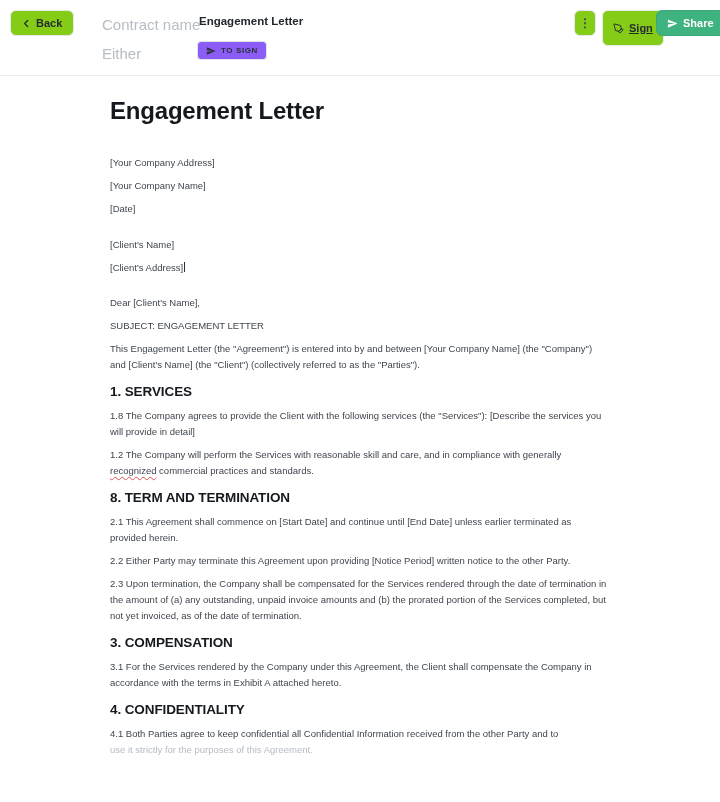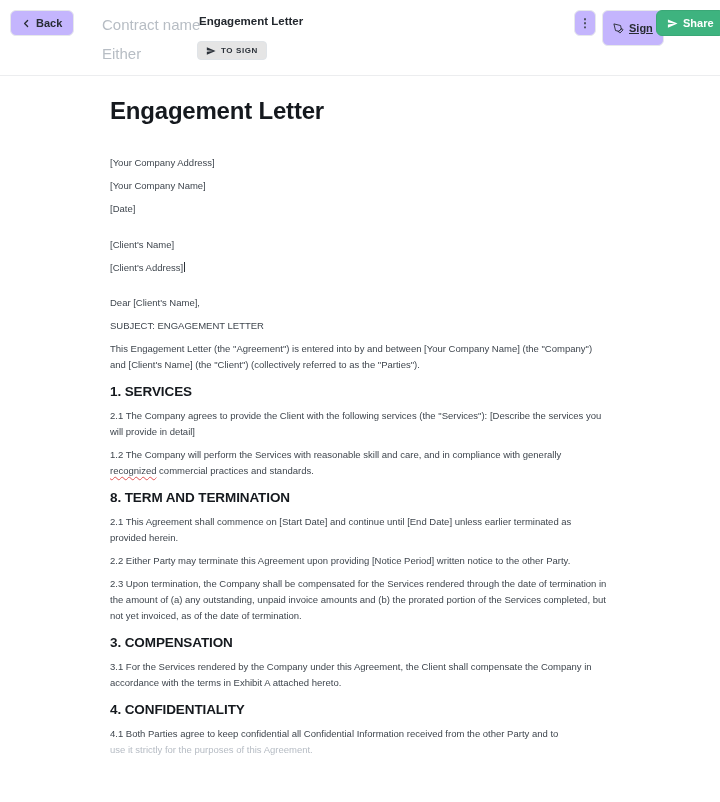--- a/index.html
+++ b/index.html
@@ -6,36 +6,36 @@
   html, body { width: 720px; height: 802px; background: #ffffff; overflow: hidden; }
   body { font-family: "Liberation Sans", "DejaVu Sans", sans-serif; color: #3f464e; position: relative; }
 
   
   .topbar {
     position: absolute; top: 0; left: 0; width: 720px; height: 76px;
     background: #ffffff; border-bottom: 1px solid #ecedef;
   }
   .btn {
     display: inline-flex; align-items: center; gap: 5px;
-    background: #c4b5fd; border: 1px solid #e6e8eb; border-radius: 6px;
+    background: #84cc16; border: 1px solid #e6e8eb; border-radius: 6px;
     font-size: 11px; font-weight: 700; color: #272c33; cursor: pointer;
     justify-content: center;
   }
   .back-btn { position: absolute; left: 10px; top: 10px; height: 26px; padding: 0 11px; }
   .back-btn svg { width: 9px; height: 9px; }
 
   .field-label { position: absolute; font-size: 15px; color: #b7bdc4; font-weight: 400; }
   .lbl-contract { left: 102px; top: 16px; }
   .lbl-status   { left: 102px; top: 45px; }
   .contract-value { position: absolute; left: 199px; top: 15px; font-size: 11.5px; font-weight: 600; color: #23282e; }
 
   .status-badge {
     position: absolute; left: 197px; top: 41px; height: 19px;
     display: inline-flex; align-items: center; gap: 5px;
-    padding: 0 8px; background: #e5e5e5; border: 1px solid #e0e4e8; border-radius: 4px;
+    padding: 0 8px; background: #8b5cf6; border: 1px solid #e0e4e8; border-radius: 4px;
     font-size: 8px; font-weight: 700; letter-spacing: 0.6px; color: #2b3139;
   }
   .status-badge svg { width: 10px; height: 10px; }
 
   .kebab-btn { position: absolute; left: 574px; top: 10px; width: 22px; height: 26px;
     font-size: 12px; font-weight: 700; color: #3c434b; letter-spacing: 0; }
   .sign-btn { position: absolute; left: 602px; top: 10px; height: 36px; padding: 9px 10px; text-decoration: underline; }
   .sign-btn svg { width: 11px; height: 11px; }
   .share-btn {
     position: absolute; left: 656px; top: 10px; height: 26px; padding: 0 10px;
@@ -124,21 +124,21 @@
   <p>[Date]</p>
 
   <p class="gap-lg">[Client's Name]</p>
   <p><span>[Client's Address]</span><span class="caret"></span></p>
 
   <p class="gap-md">Dear [Client's Name],</p>
   <p>SUBJECT: ENGAGEMENT LETTER</p>
   <p>This Engagement Letter (the "Agreement") is entered into by and between [Your Company Name] (the "Company") and [Client's Name] (the "Client") (collectively referred to as the "Parties").</p>
 
   <h2>1. SERVICES</h2>
-  <p>2.1 The Company agrees to provide the Client with the following services (the "Services"): [Describe the services you will provide in detail]</p>
+  <p>1.8 The Company agrees to provide the Client with the following services (the "Services"): [Describe the services you will provide in detail]</p>
   <p><span>1.2 The Company will perform the Services with reasonable skill and care, and in compliance with generally </span><span class="misspelled">recognized</span><span> commercial practices and standards.</span></p>
 
   <h2>8. TERM AND TERMINATION</h2>
   <p>2.1 This Agreement shall commence on [Start Date] and continue until [End Date] unless earlier terminated as provided herein.</p>
   <p>2.2 Either Party may terminate this Agreement upon providing [Notice Period] written notice to the other Party.</p>
   <p>2.3 Upon termination, the Company shall be compensated for the Services rendered through the date of termination in the amount of (a) any outstanding, unpaid invoice amounts and (b) the prorated portion of the Services completed, but not yet invoiced, as of the date of termination.</p>
 
   <h2>3. COMPENSATION</h2>
   <p>3.1 For the Services rendered by the Company under this Agreement, the Client shall compensate the Company in accordance with the terms in Exhibit A attached hereto.</p>
 

